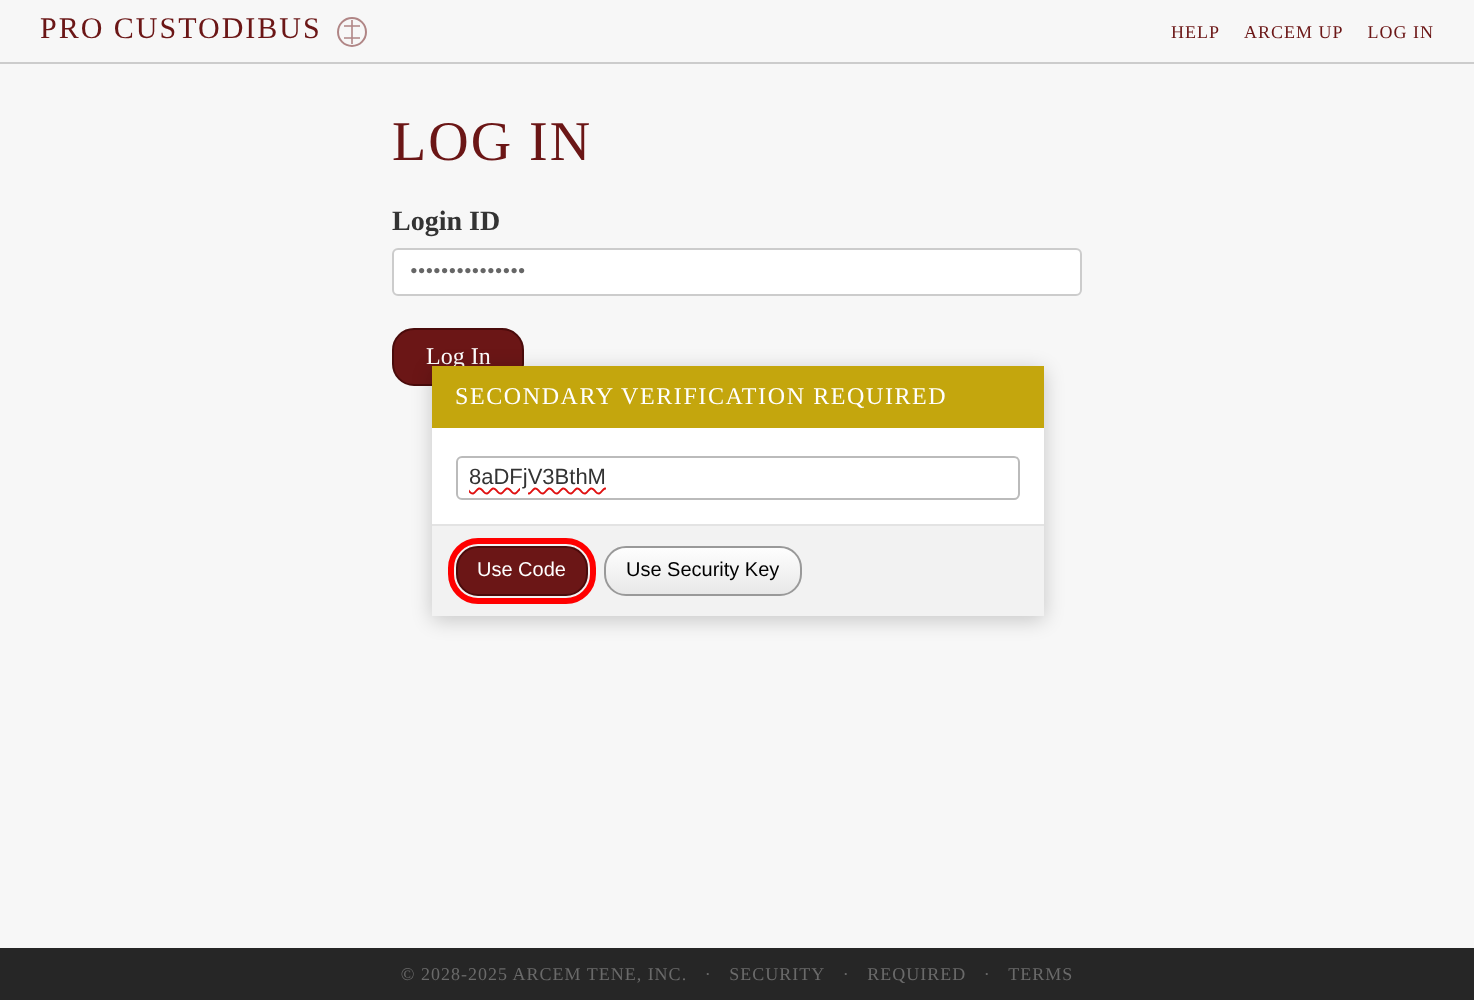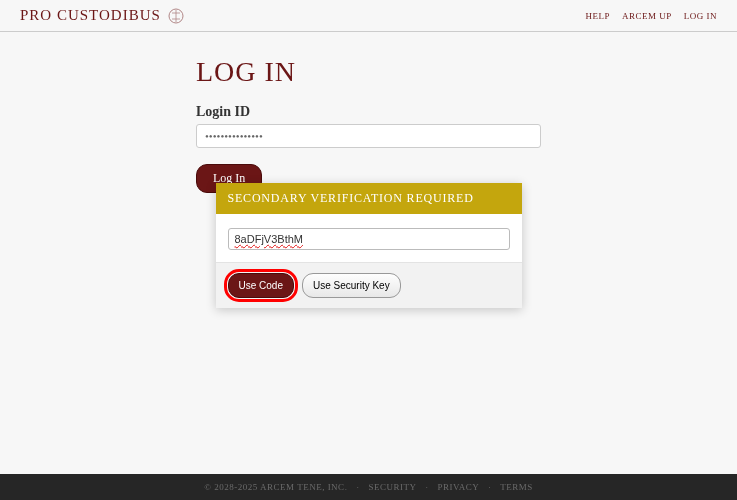--- a/index.html
+++ b/index.html
@@ -213,16 +213,16 @@
     <button class="btn btn-primary highlighted">Use Code</button>
     <button class="btn">Use Security Key</button>
   </div>
 </div>
 
 <div class="footer">
   <span>© 2028-2025 ARCEM TENE, INC.</span>
   <span>·</span>
   <span>SECURITY</span>
   <span>·</span>
-  <span>PRIVACY</span>
+  <span>REQUIRED</span>
   <span>·</span>
   <span>TERMS</span>
 </div>
 
 </body></html>

